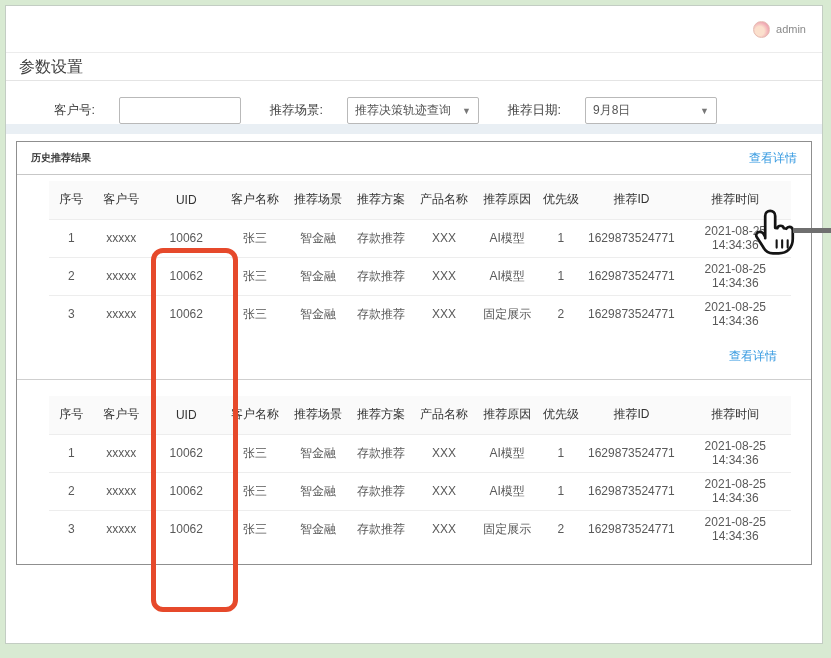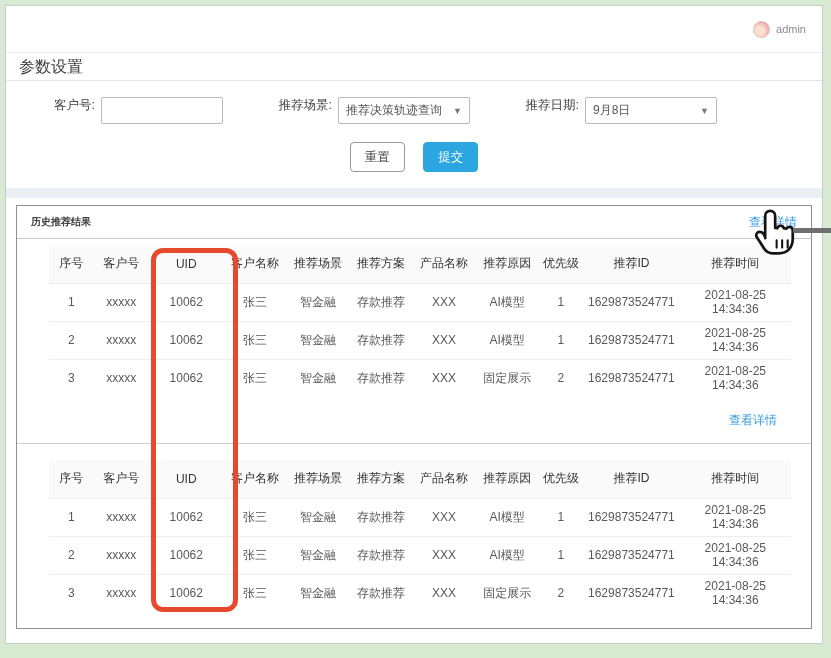--- a/index.html
+++ b/index.html
@@ -32,21 +32,21 @@
   .panel-title {
     height:28px; line-height:28px; padding:0 13px;
     font-size:16px; color:#404040; border-bottom:1px solid #e4e4e4;
     background:#fff;
   }
   .form-area { padding:16px 0 0; }
   .form-row {
     display:flex; align-items:center; justify-content:space-between;
     padding:0 105px 0 48px;
   }
-  .fgroup { display:flex; align-items:flex-start; gap:6px; }
+  .fgroup { display:flex; align-items:center; gap:24px; }
   .flabel { font-size:12.5px; color:#404040; white-space:nowrap; }
   .tinput {
     width:122px; height:27px; border:1px solid #b9b9b9; border-radius:2px;
     font-size:12px; padding:0 6px; outline:none; background:#fff;
   }
   .fselect {
     width:132px; height:27px; border:1px solid #b9b9b9; border-radius:2px;
     background:#fff; display:flex; align-items:center; padding:0 7px;
     font-size:12px; color:#555; cursor:default;
   }
@@ -125,24 +125,20 @@
             <span class="caret">▼</span>
           </div>
         </div>
         <div class="fgroup">
           <span class="flabel">推荐日期:</span>
           <div class="fselect">
             <span>9月8日</span>
             <span class="caret">▼</span>
           </div>
         </div>
-      </div>
-      <div class="btn-row">
-        <span class="btn btn-reset">重置</span>
-        <span class="btn btn-submit">提交</span>
       </div>
     </div>
   </div>
 
   <div class="gap-strip"></div>
 
   <div>
     <div class="records-body">
       <div class="result-box">
         <div class="box-head">

